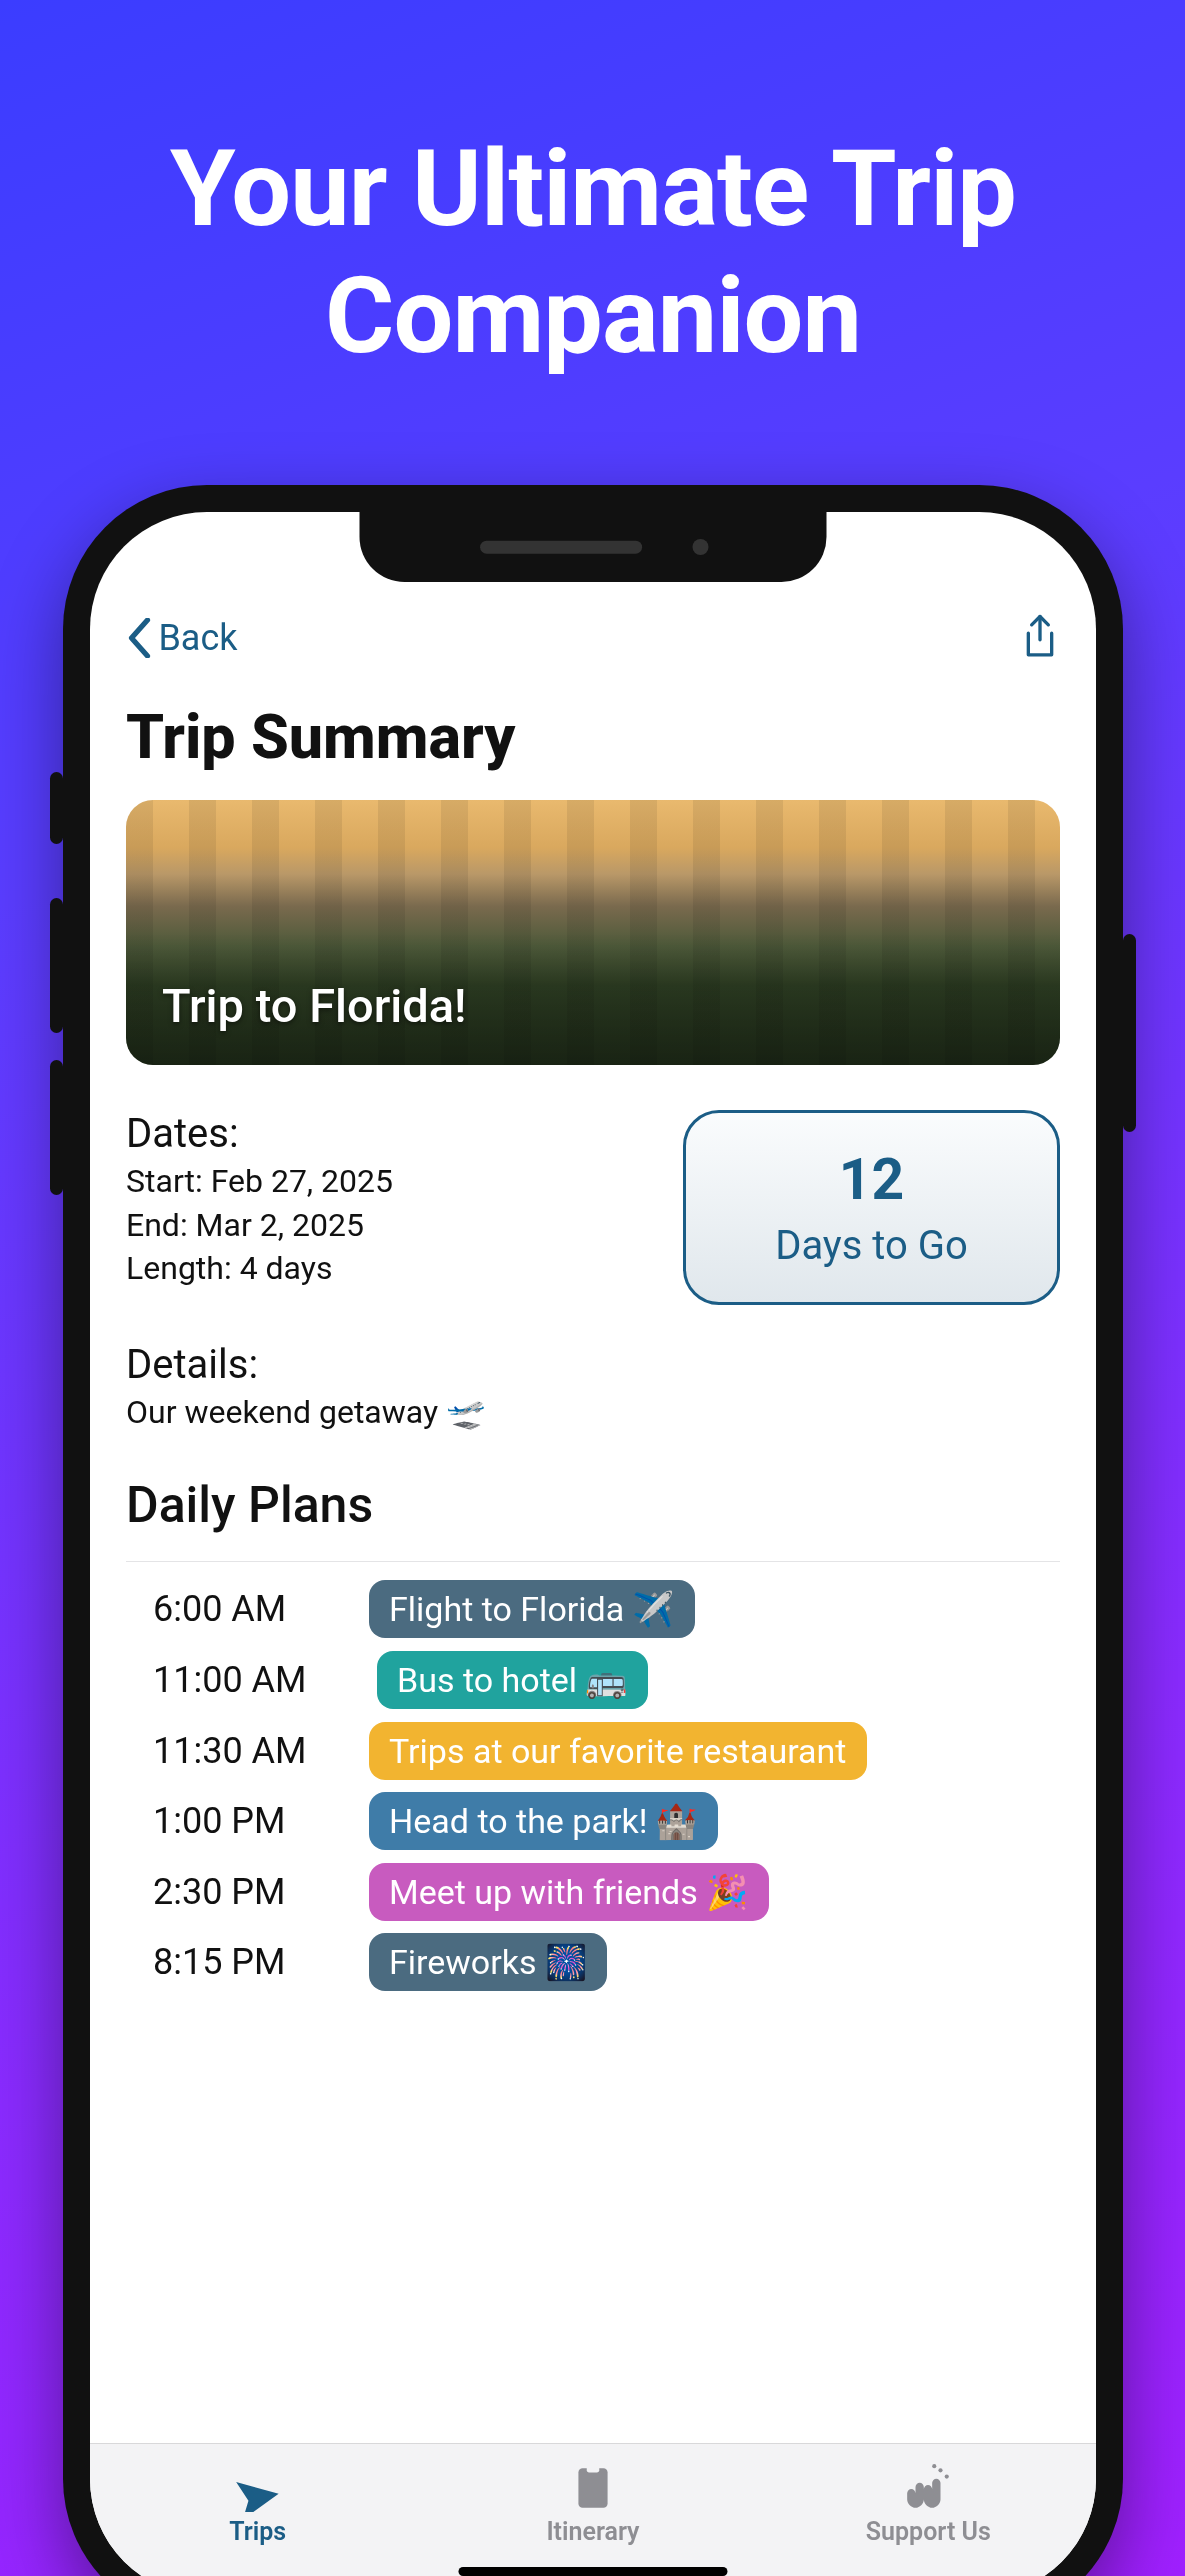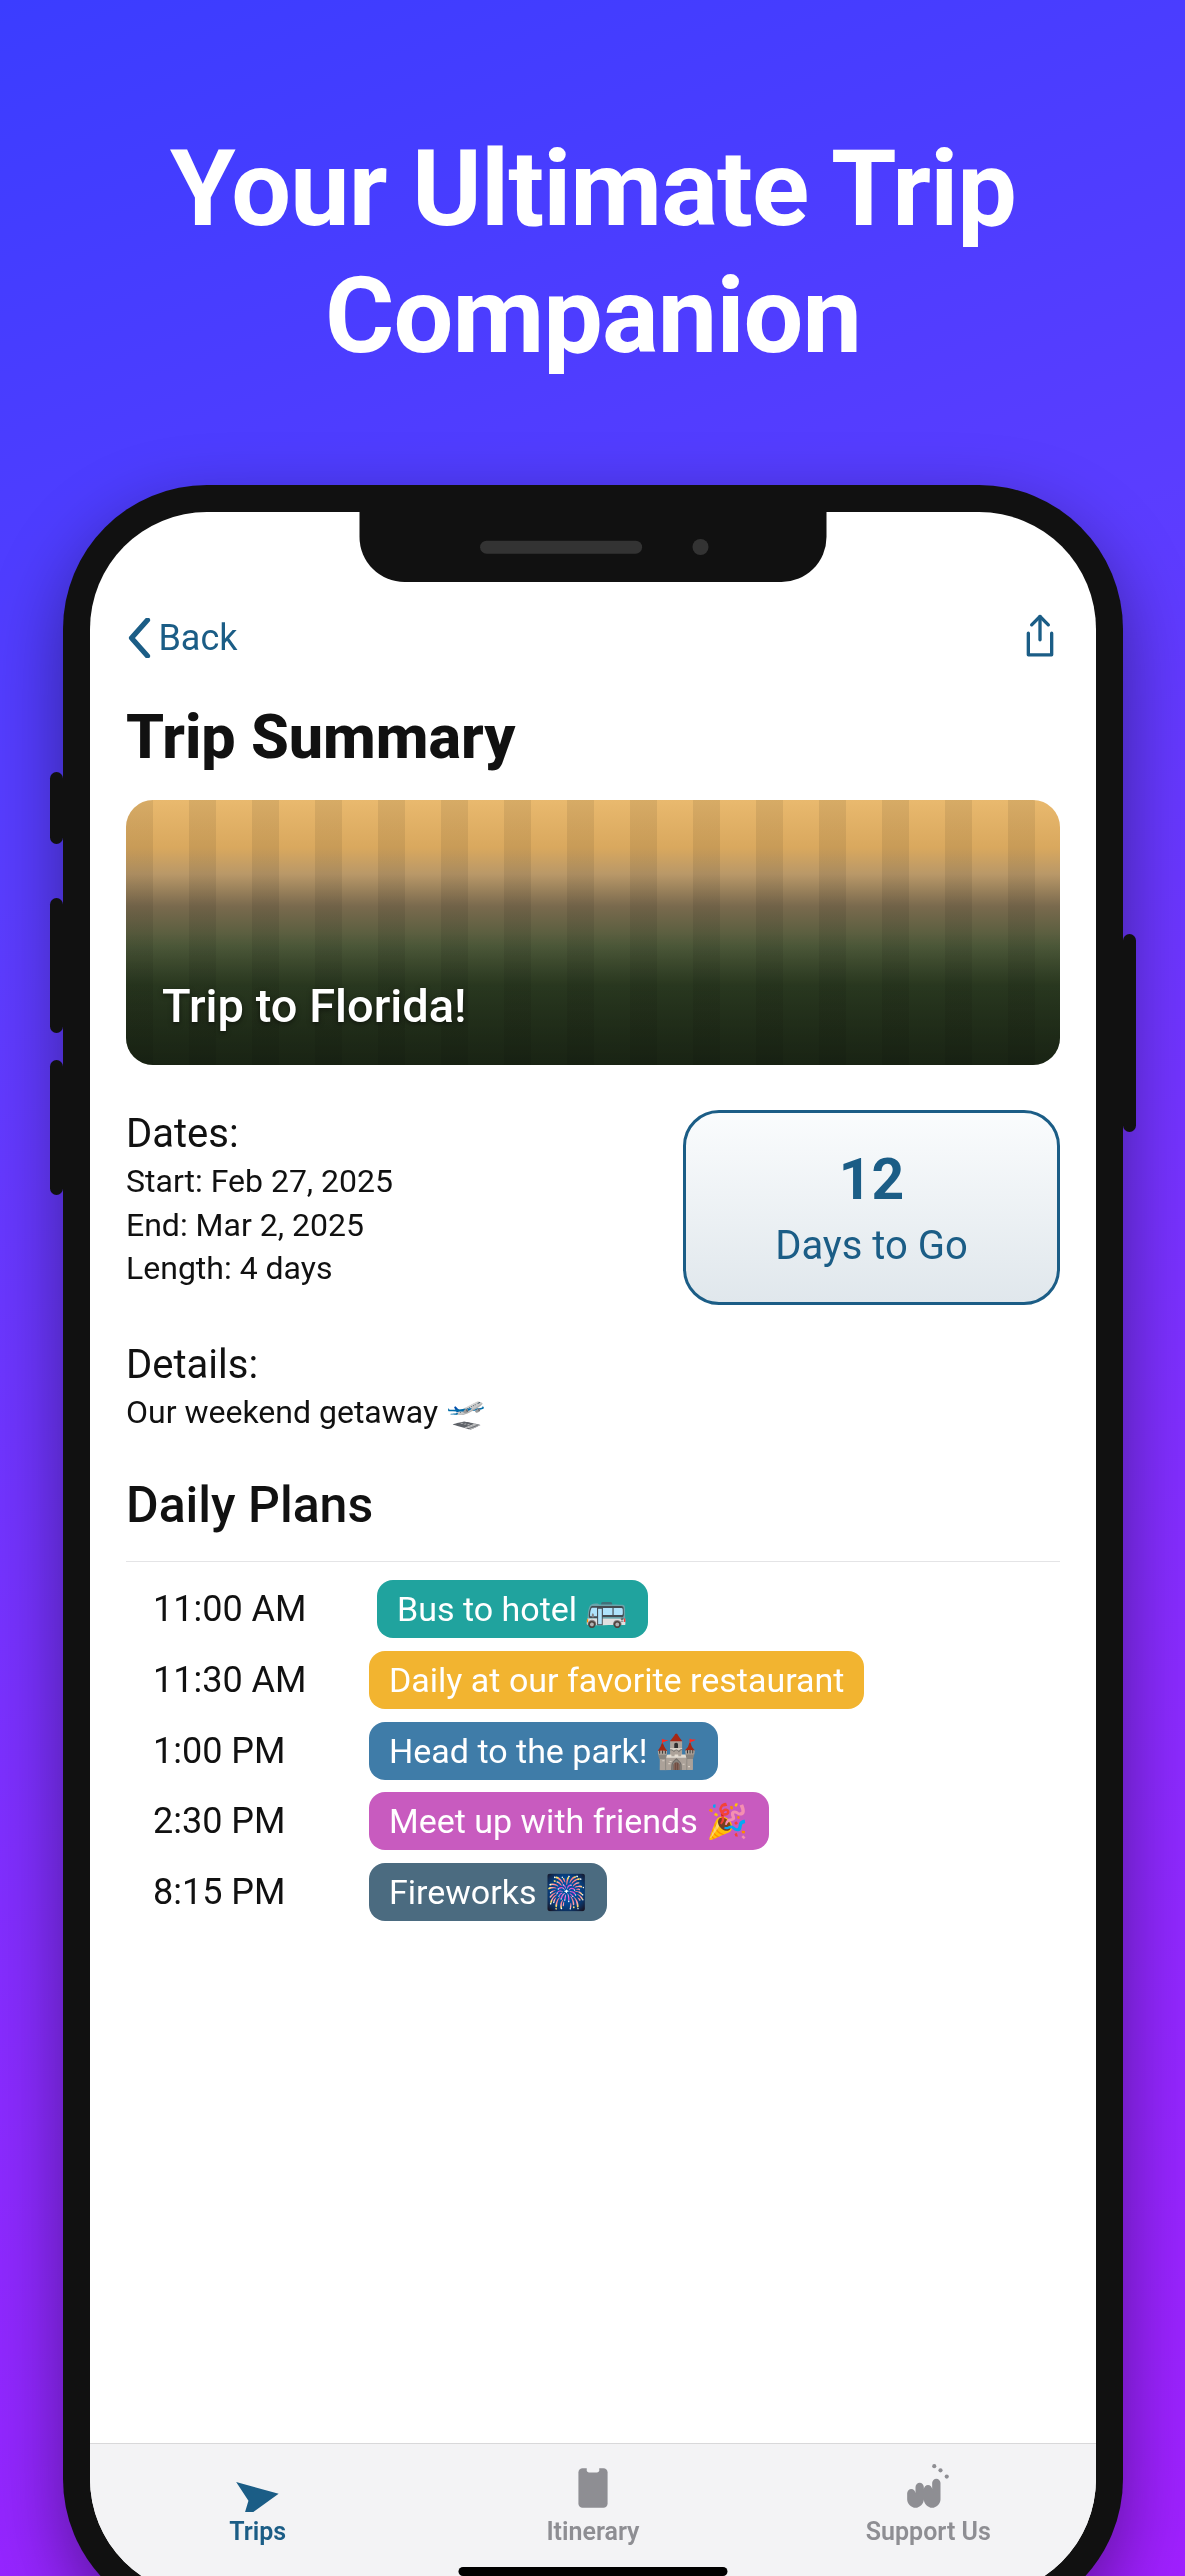--- a/index.html
+++ b/index.html
@@ -306,26 +306,30 @@
           <div class="label">Details:</div>
           <div class="line">Our weekend getaway 🛫</div>
         </div>
 
         <div class="section-title">Daily Plans</div>
         <hr class="div">
 
 
         <div id="plans">
             <div class="plan-row">
+              <div class="plan-time">6:00 AM</div>
+              <div class="plan-pill" style="background: rgb(75, 107, 128);">Flight to Florida ✈️</div>
+            </div>
+            <div class="plan-row">
               <div class="plan-time">11:00 AM</div>
               <div class="plan-pill" style="background: rgb(32, 163, 158); margin-left: 8px;">Bus to hotel 🚌</div>
             </div>
             <div class="plan-row">
               <div class="plan-time">11:30 AM</div>
-              <div class="plan-pill" style="background: rgb(242, 180, 48);">Daily at our favorite restaurant</div>
+              <div class="plan-pill" style="background: rgb(242, 180, 48);">Trips at our favorite restaurant</div>
             </div>
             <div class="plan-row">
               <div class="plan-time">1:00 PM</div>
               <div class="plan-pill" style="background: rgb(63, 124, 168);">Head to the park! 🏰</div>
             </div>
             <div class="plan-row">
               <div class="plan-time">2:30 PM</div>
               <div class="plan-pill" style="background: rgb(200, 91, 191);">Meet up with friends 🎉</div>
             </div>
             <div class="plan-row">

